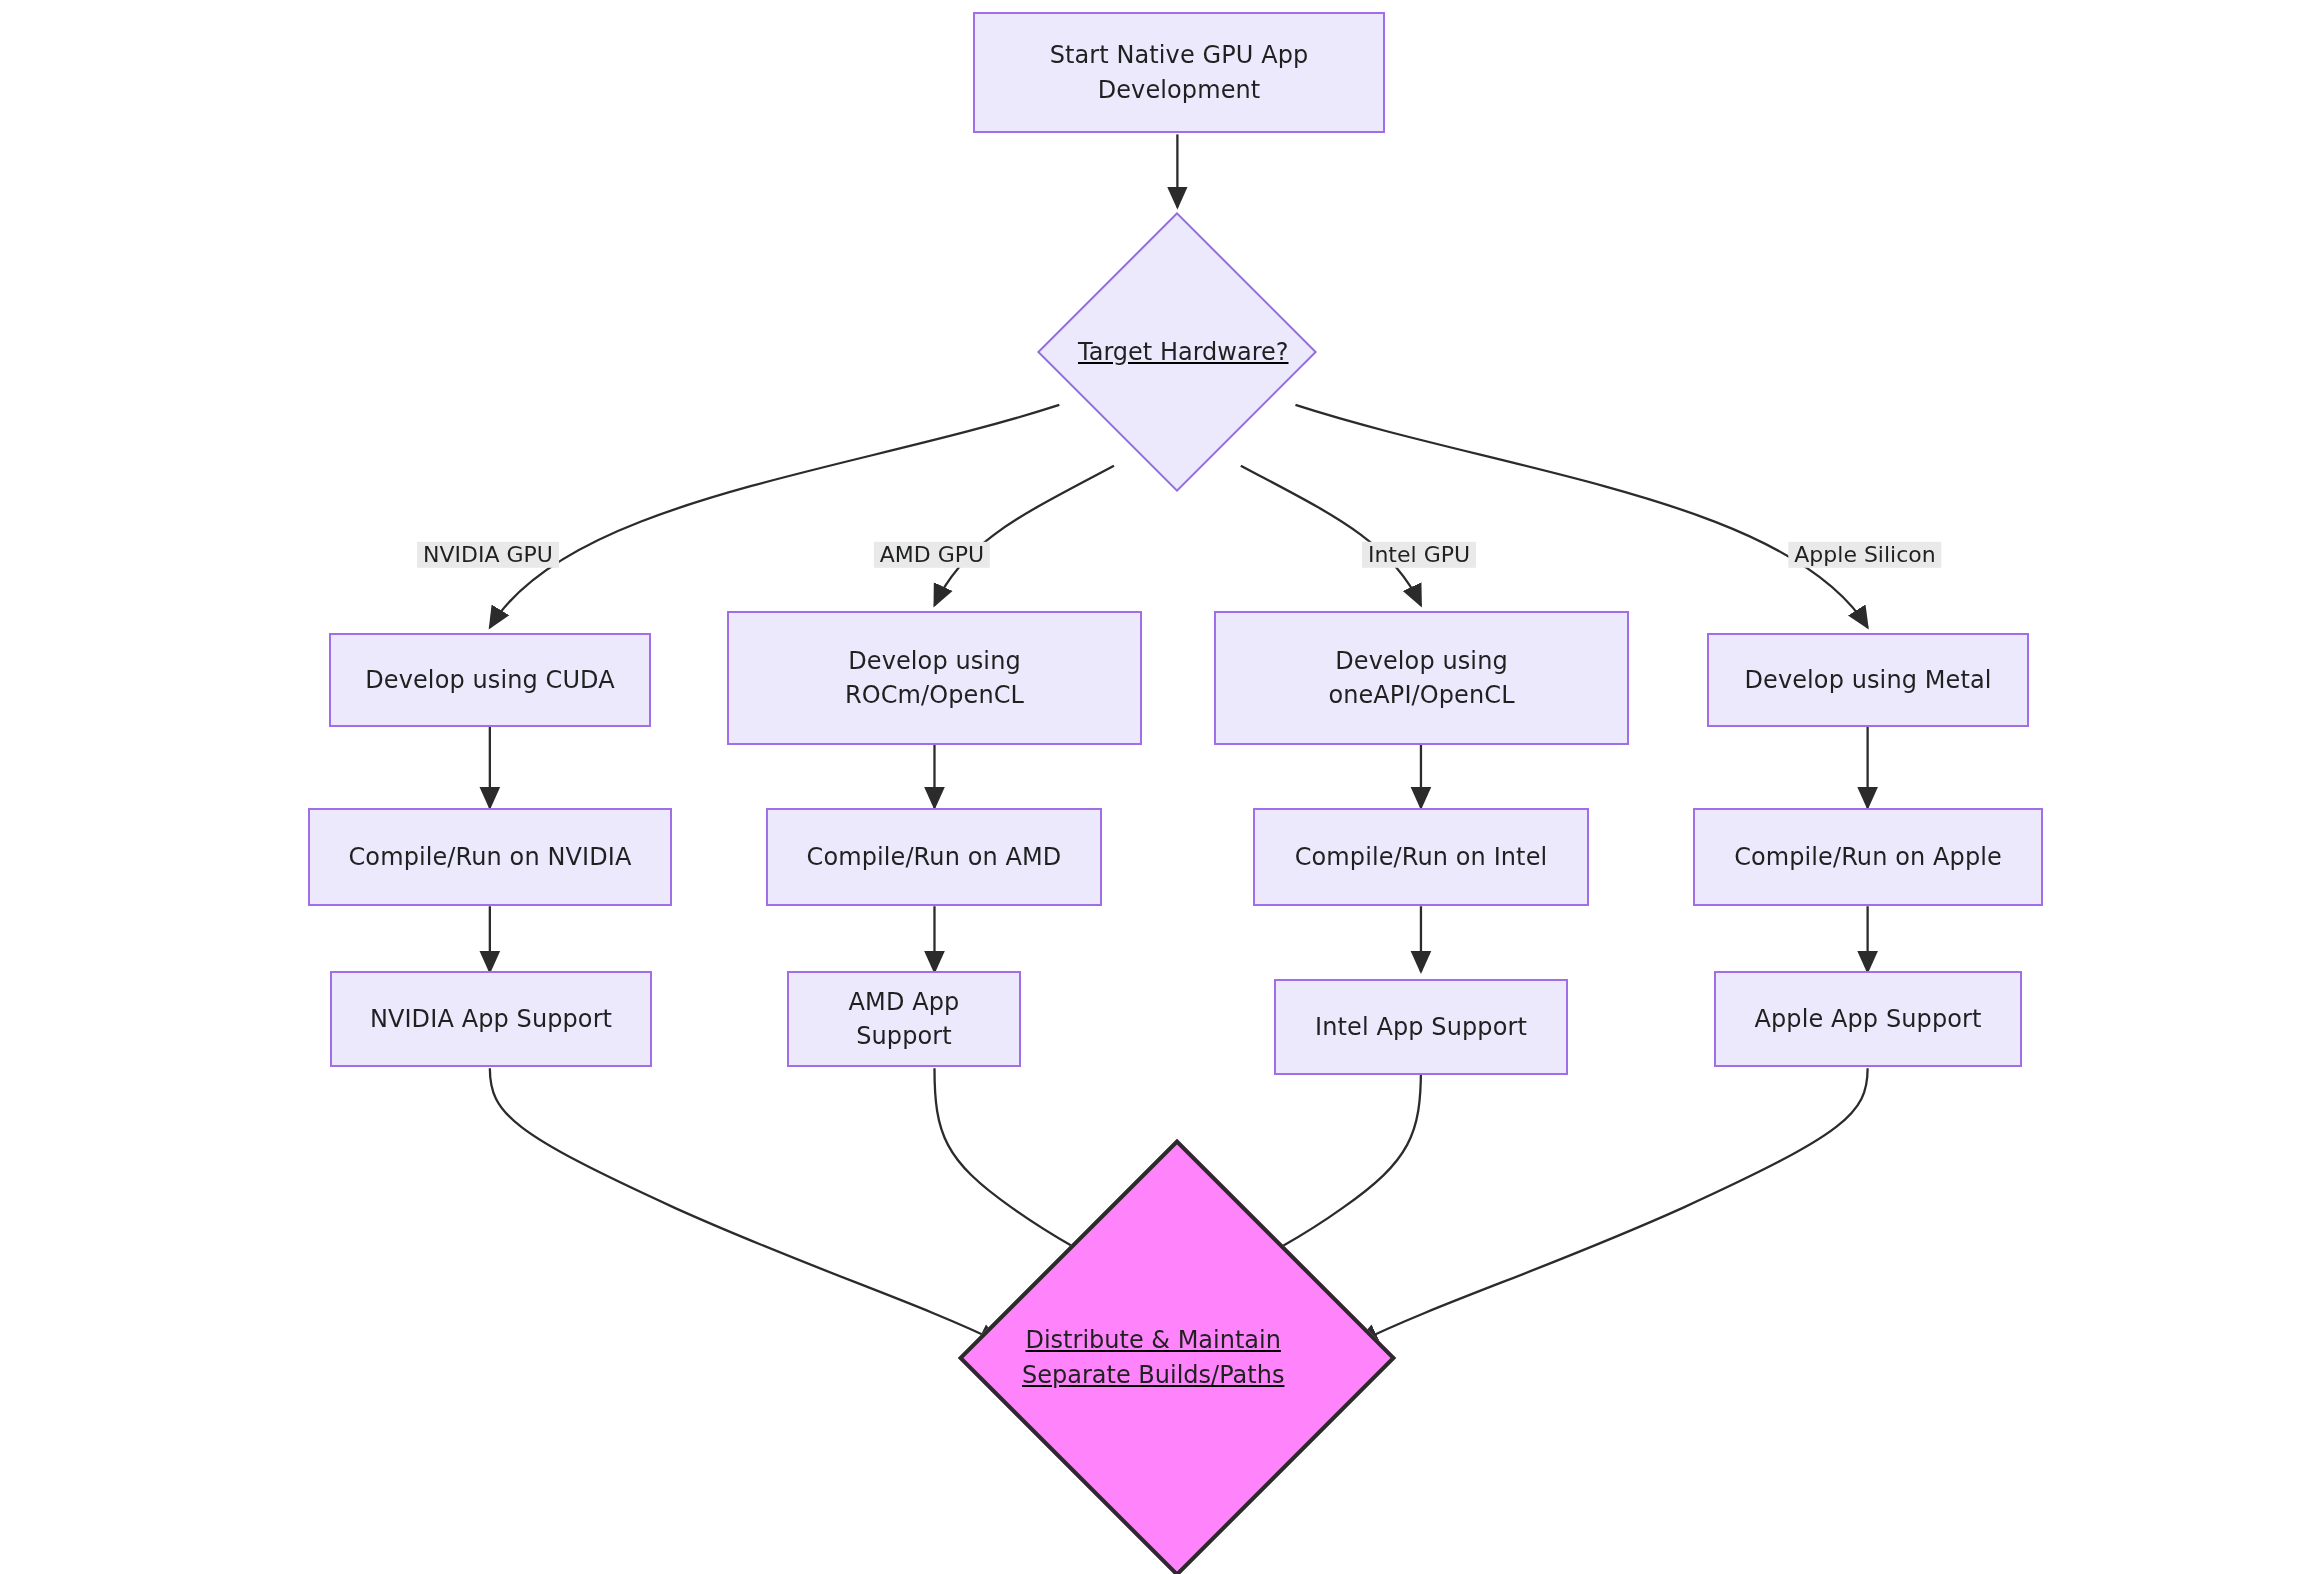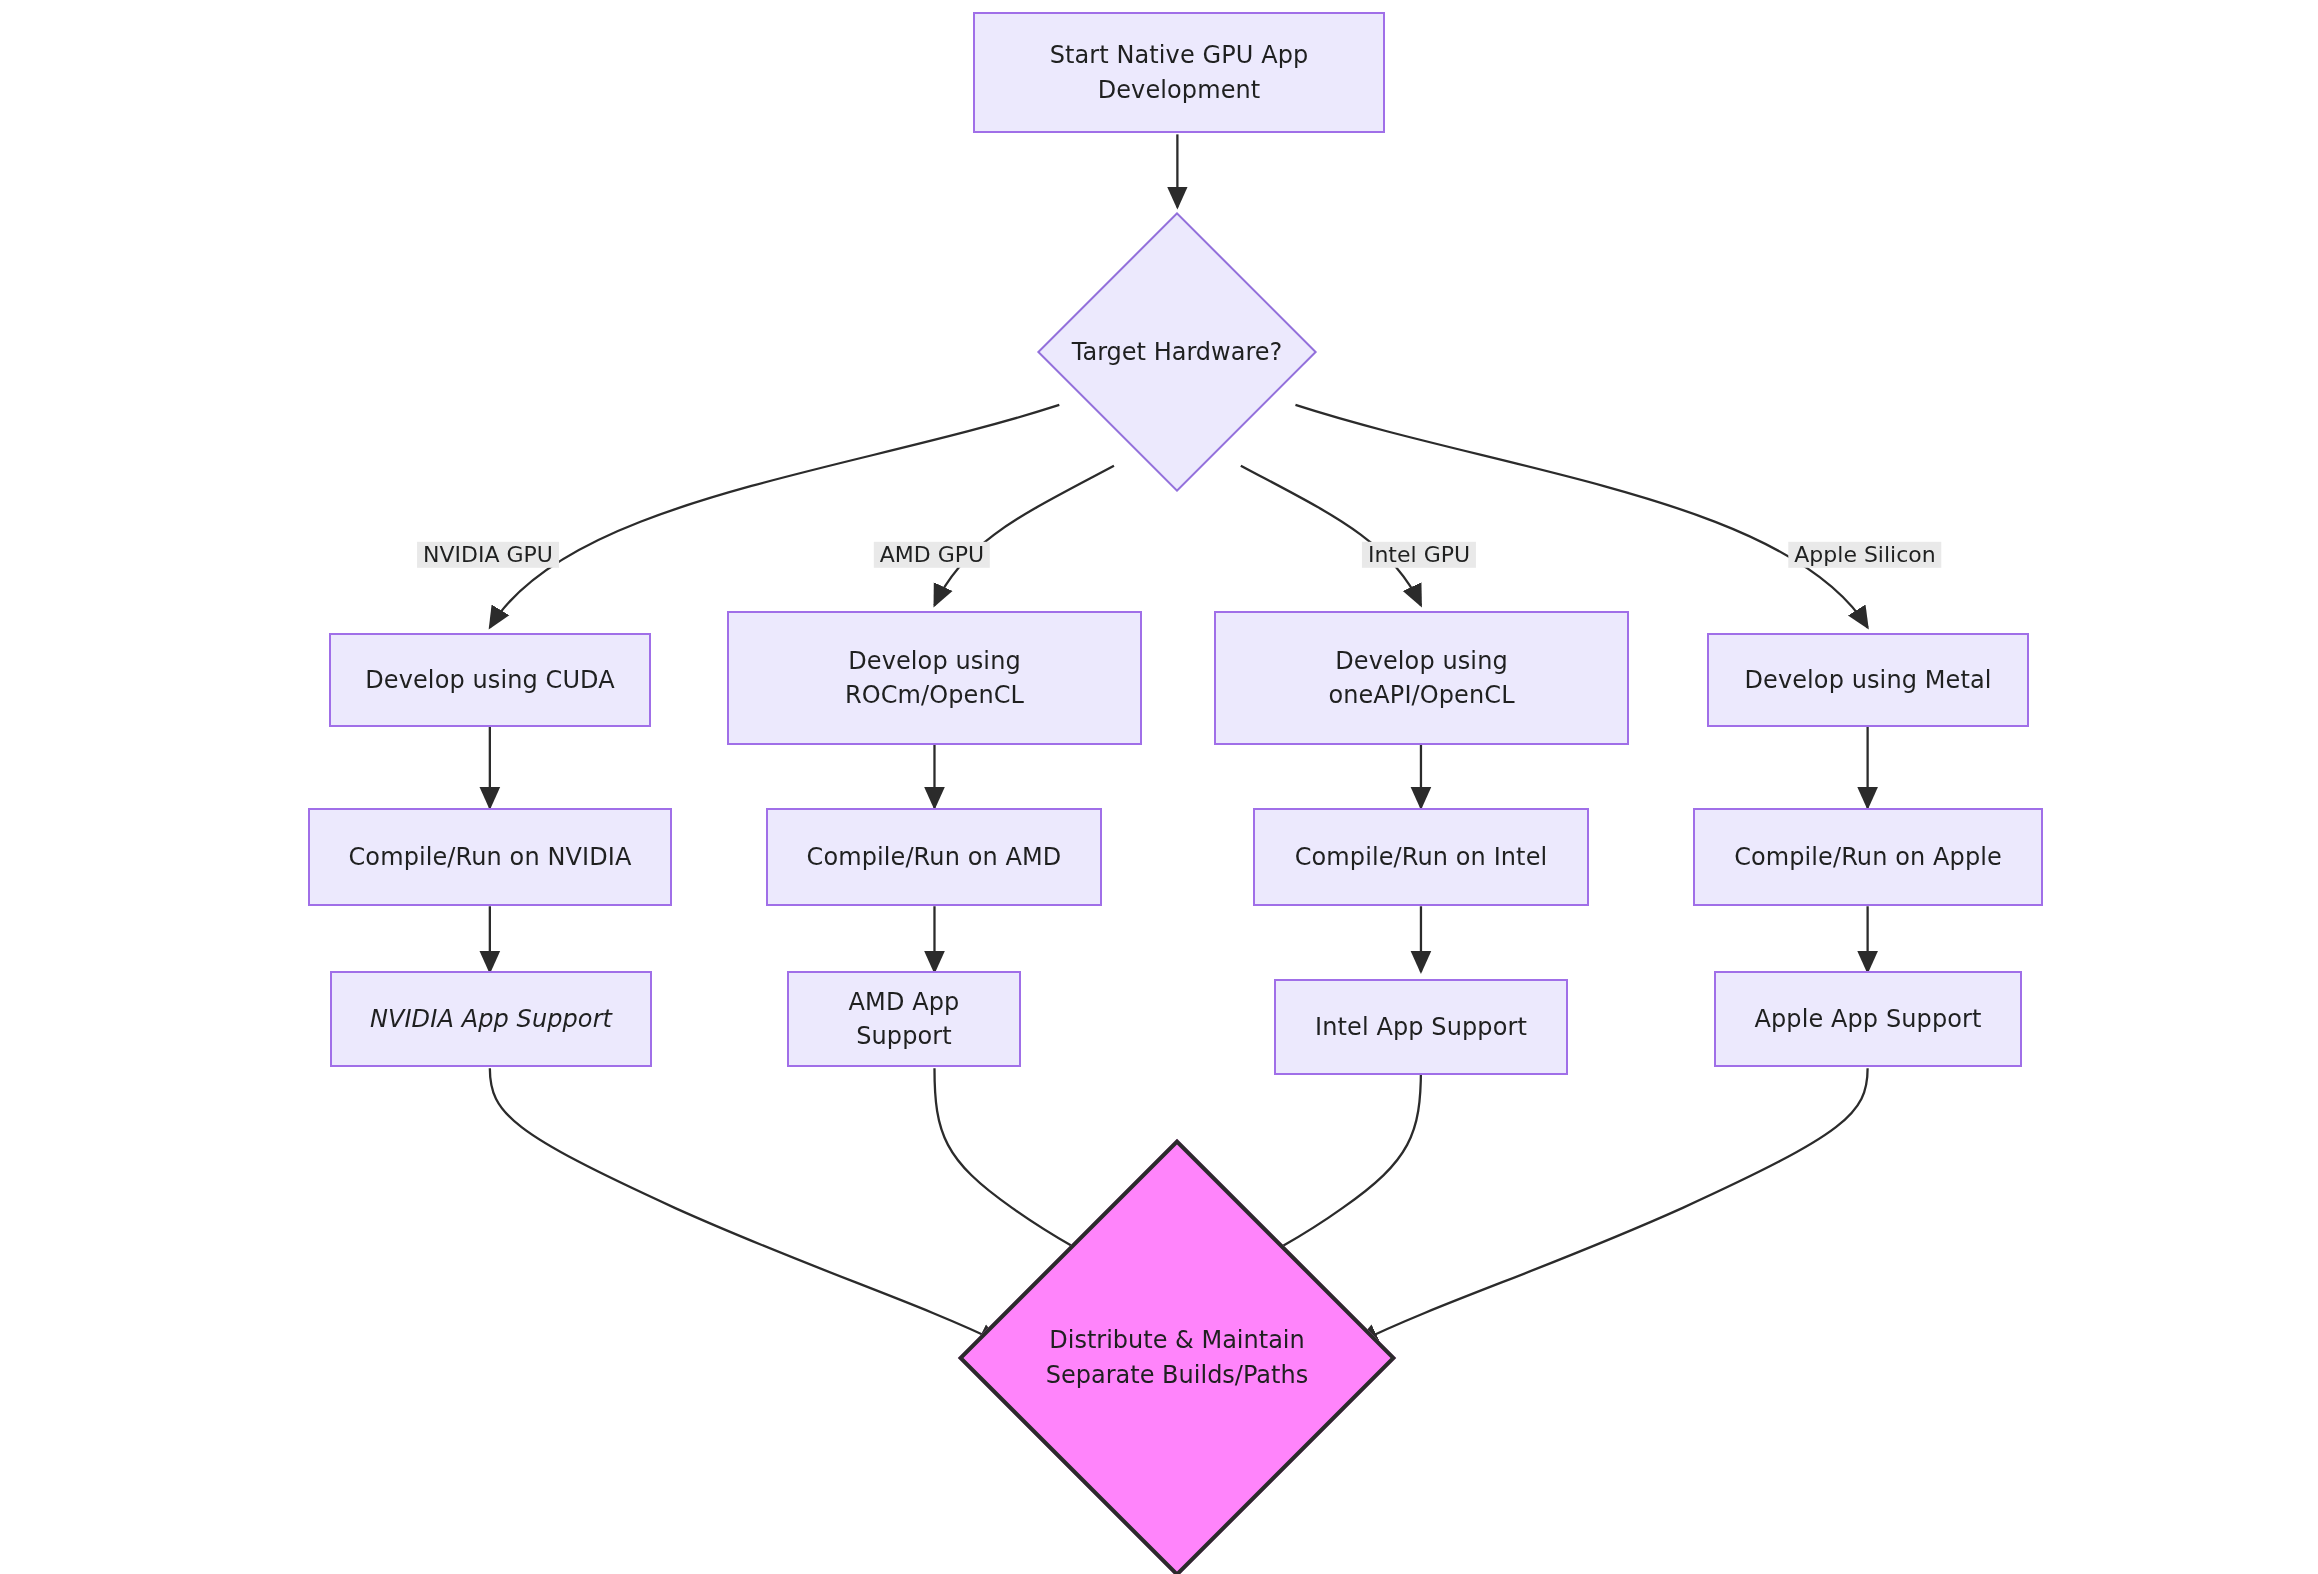--- a/index.html
+++ b/index.html
@@ -31,21 +31,21 @@
   }
   .node.box{
     background:#ece9fd;
     border:2px solid #a06fe8;
   }
   .node .lbl{ display:block; padding:0 9.4px; }
 
   
   .diamond{
     position:absolute;
-    display:flex; align-items:center; justify-content:center;
+    display:flex; align-items:center; text-decoration:underline;
   }
   .diamond .shape{
     position:absolute; left:0; top:0; width:100%; height:100%;
     transform:rotate(45deg);
     box-sizing:border-box;
   }
   .diamond.decision .shape{
     background:#ece9fd;
     border:2px solid #9370db;
   }
@@ -155,21 +155,21 @@
   </div>
 
   <div class="node box" style="left:1253px; top:808px; width:336px; height:98px;">
     <span class="lbl">Compile/Run on Intel</span>
   </div>
 
   <div class="node box" style="left:1693px; top:808px; width:350px; height:98px;">
     <span class="lbl">Compile/Run on Apple</span>
   </div>
 
-  <div class="node box" style="left:330px; top:971px; width:322px; height:96px;font-style:italic;">
+  <div class="node box" style="left:330px; top:971px; width:322px; height:96px;">
     <span class="lbl">NVIDIA App Support</span>
   </div>
 
   <div class="node box" style="left:787px; top:971px; width:234px; height:96px;">
     <span class="lbl">AMD App Support</span>
   </div>
 
   <div class="node box" style="left:1274px; top:971px; width:294px; height:96px;margin-top:8px;">
     <span class="lbl">Intel App Support</span>
   </div>

